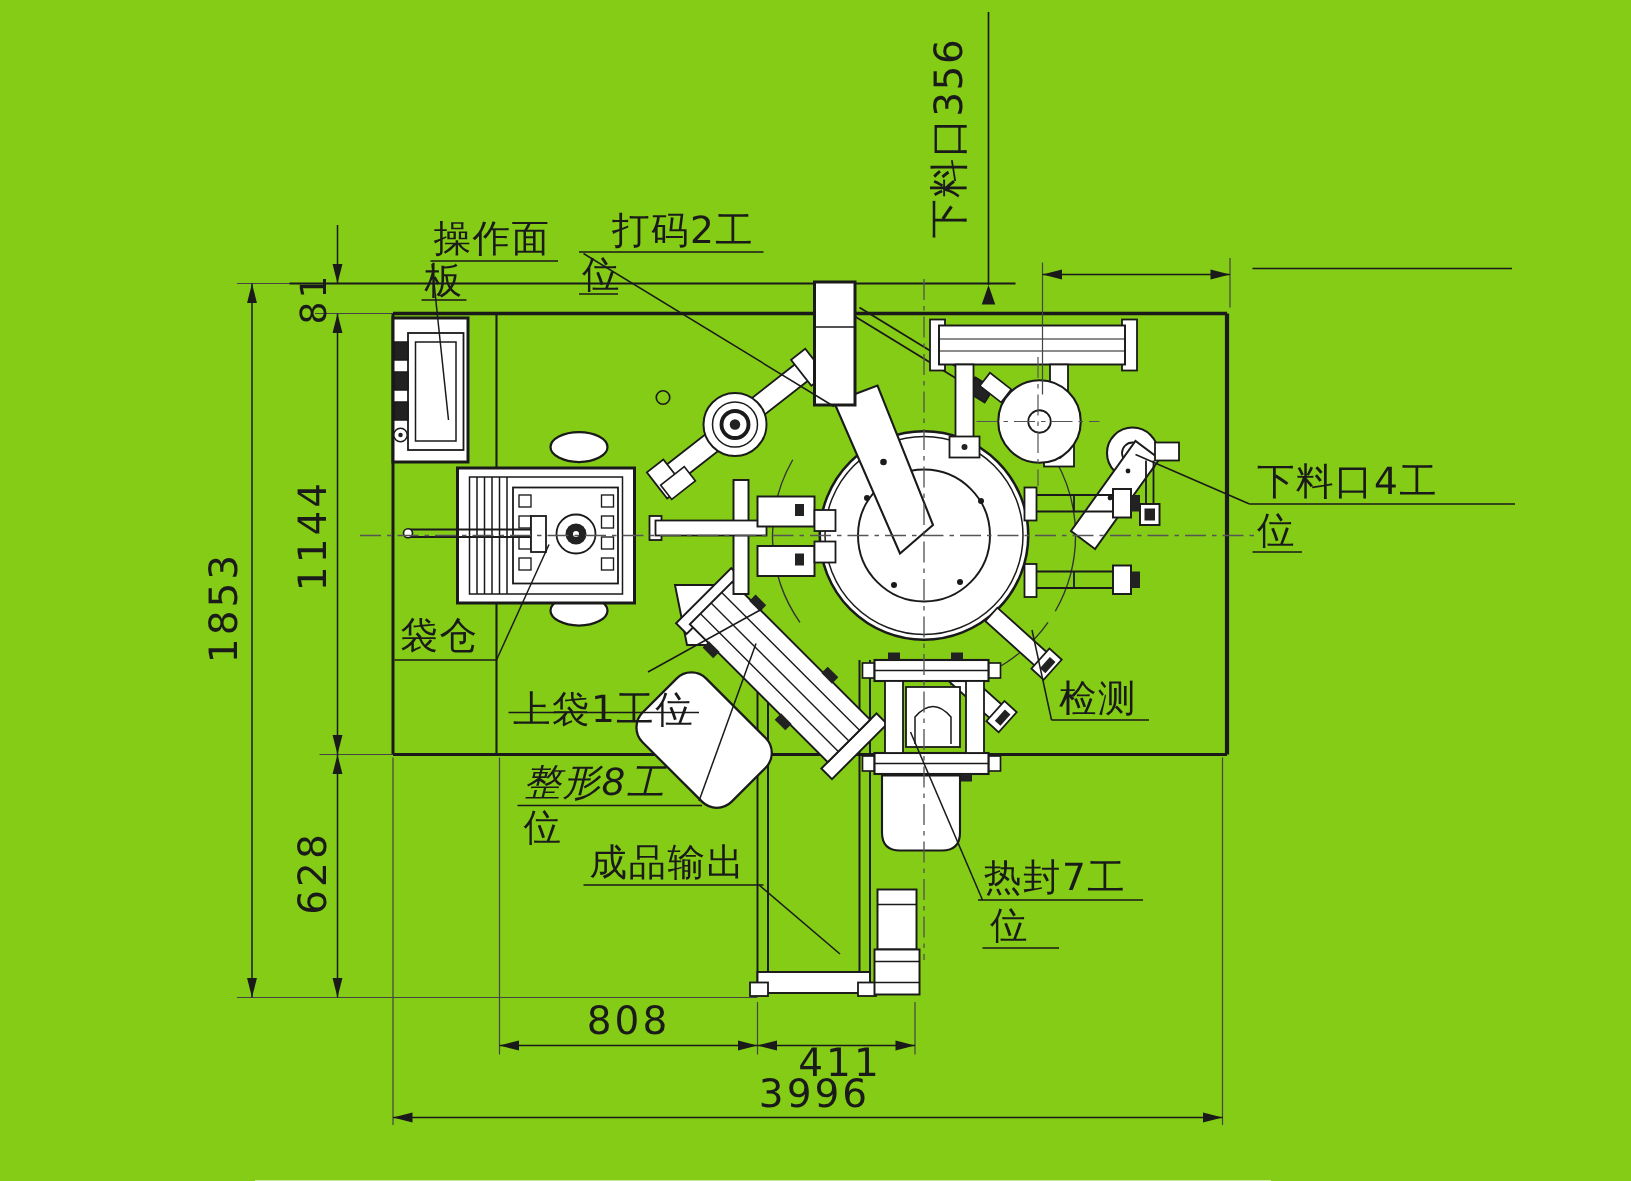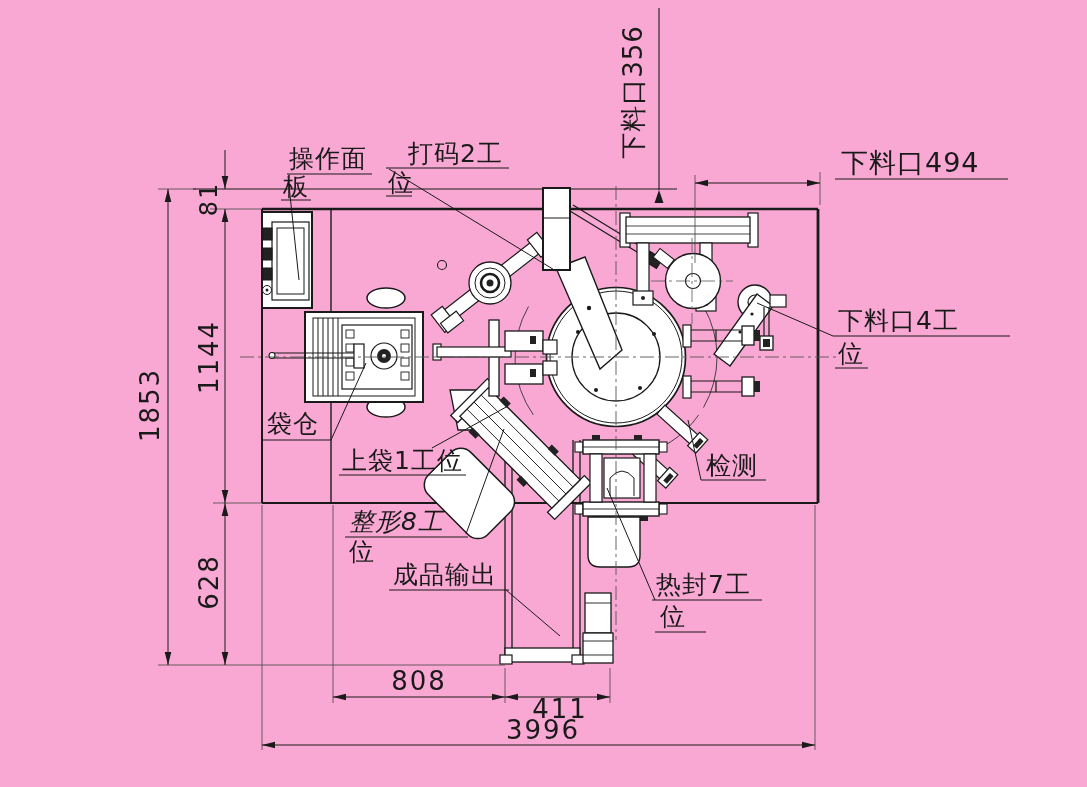--- a/index.html
+++ b/index.html
@@ -1,16 +1,16 @@
 <!DOCTYPE html>
 <html><head>
 <meta charset="utf-8">
 <style>
   html,body{margin:0;padding:0;background:#fff;}
-  #stage{position:relative;width:1087px;height:787px;background:#f9a8d4;overflow:hidden;
+  #stage{position:relative;width:1087px;height:787px;background:#84cc16;overflow:hidden;
          font-family:"DejaVu Sans","Liberation Sans",sans-serif;color:#1a1a1a;}
   #linework{position:absolute;left:0;top:0;}
   .lbl{position:absolute;font-size:25px;line-height:1.05;letter-spacing:1px;white-space:nowrap;color:#1a1a1a;}
   .dim{position:absolute;font-size:26px;letter-spacing:2px;white-space:nowrap;color:#1a1a1a;}
   .rotccw{transform:translate(-50%,-50%) rotate(-90deg);transform-origin:center;}
   .ctr{transform:translate(-50%,-50%);transform-origin:center;}
 </style>
 </head>
 <body>
 
@@ -300,28 +300,27 @@
 </svg>
 
 <div class="lbl" style="left:289px;top:146px;">操作面</div>
 <div class="lbl" style="left:283px;top:174px;">板</div>
 
 <div class="lbl" style="left:408px;top:141px;">打码2工</div>
 <div class="lbl" style="left:388px;top:170px;">位</div>
 
 <div class="lbl rotccw" style="left:634px;top:92px;font-size:26px;">下料口356</div>
 
-<div class="lbl" style="left:841px;top:149px;font-size:27px;">下料口494</div>
 
 <div class="lbl" style="left:838px;top:308px;">下料口4工</div>
 <div class="lbl" style="left:838px;top:341px;">位</div>
 
 <div class="lbl" style="left:267px;top:411px;">袋仓</div>
 
-<div class="lbl" style="left:342px;top:448px;">上袋1工位</div>
+<div class="lbl" style="left:342px;top:460px;">上袋1工位</div>
 
 <div class="lbl" style="left:706px;top:453px;">检测</div>
 
 <div class="lbl" style="left:349px;top:509px;font-style:italic;">整形8工</div>
 <div class="lbl" style="left:349px;top:539px;">位</div>
 
 <div class="lbl" style="left:393px;top:562px;">成品输出</div>
 
 <div class="lbl" style="left:656px;top:572px;">热封7工</div>
 <div class="lbl" style="left:660px;top:604px;">位</div>

